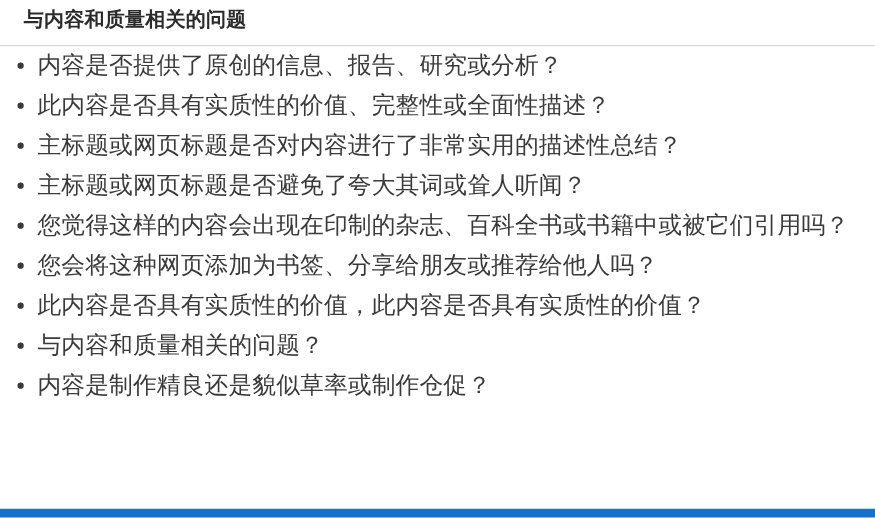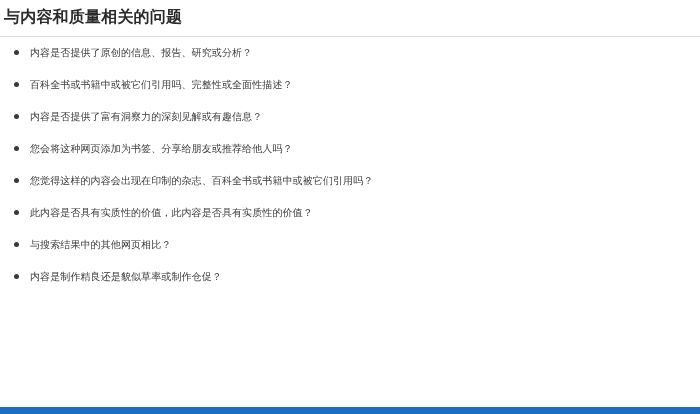--- a/index.html
+++ b/index.html
@@ -19,39 +19,39 @@
     width: 700px;
     height: 414px;
     box-sizing: border-box;
     padding: 0;
   }
   .heading {
     font-size: 16px;
     font-weight: 700;
     color: #2b2b2b;
     line-height: 22px;
-    padding: 6px 0 4px 4px;
+    padding: 6px 0 4px 19px;
     letter-spacing: 0.2px;
   }
   .rule {
     height: 1px;
     background: #d9d9d9;
     margin: 4px 0 6px 0;
     width: 100%;
   }
   ul.bullet-list {
     list-style: none;
     margin: 0;
     padding: 0 10px 0 8px;
   }
   ul.bullet-list > li {
     position: relative;
     padding-left: 22px;
     margin: 0 0 13px 0;
-    font-size: 10px;
+    font-size: 19px;
     line-height: 19px;
     color: #3a3a3a;
     letter-spacing: 0.1px;
   }
   ul.bullet-list > li:last-child {
     margin-bottom: 14px;
   }
   ul.bullet-list > li::before {
     content: "";
     position: absolute;
@@ -72,23 +72,24 @@
   }
 </style>
 </head>
 <body>
 
 <div class="page">
   <div class="heading">与内容和质量相关的问题</div>
   <div class="rule"></div>
   <ul class="bullet-list">
     <li>内容是否提供了原创的信息、报告、研究或分析？</li>
-    <li>百科全书或书籍中或被它们引用吗、完整性或全面性描述？</li>
-    <li>内容是否提供了富有洞察力的深刻见解或有趣信息？</li>
+    <li>此内容是否具有实质性的价值、完整性或全面性描述？</li>
+    <li>主标题或网页标题是否对内容进行了非常实用的描述性总结？</li>
+    <li>主标题或网页标题是否避免了夸大其词或耸人听闻？</li>
+    <li>您觉得这样的内容会出现在印制的杂志、百科全书或书籍中或被它们引用吗？</li>
     <li>您会将这种网页添加为书签、分享给朋友或推荐给他人吗？</li>
-    <li>您觉得这样的内容会出现在印制的杂志、百科全书或书籍中或被它们引用吗？</li>
     <li>此内容是否具有实质性的价值，此内容是否具有实质性的价值？</li>
-    <li>与搜索结果中的其他网页相比？</li>
+    <li>与内容和质量相关的问题？</li>
     <li>内容是制作精良还是貌似草率或制作仓促？</li>
 
   </ul>
   <div class="bottom-bar" style="background: rgb(26, 111, 196);"></div>
 </div>
 
 </body></html>

